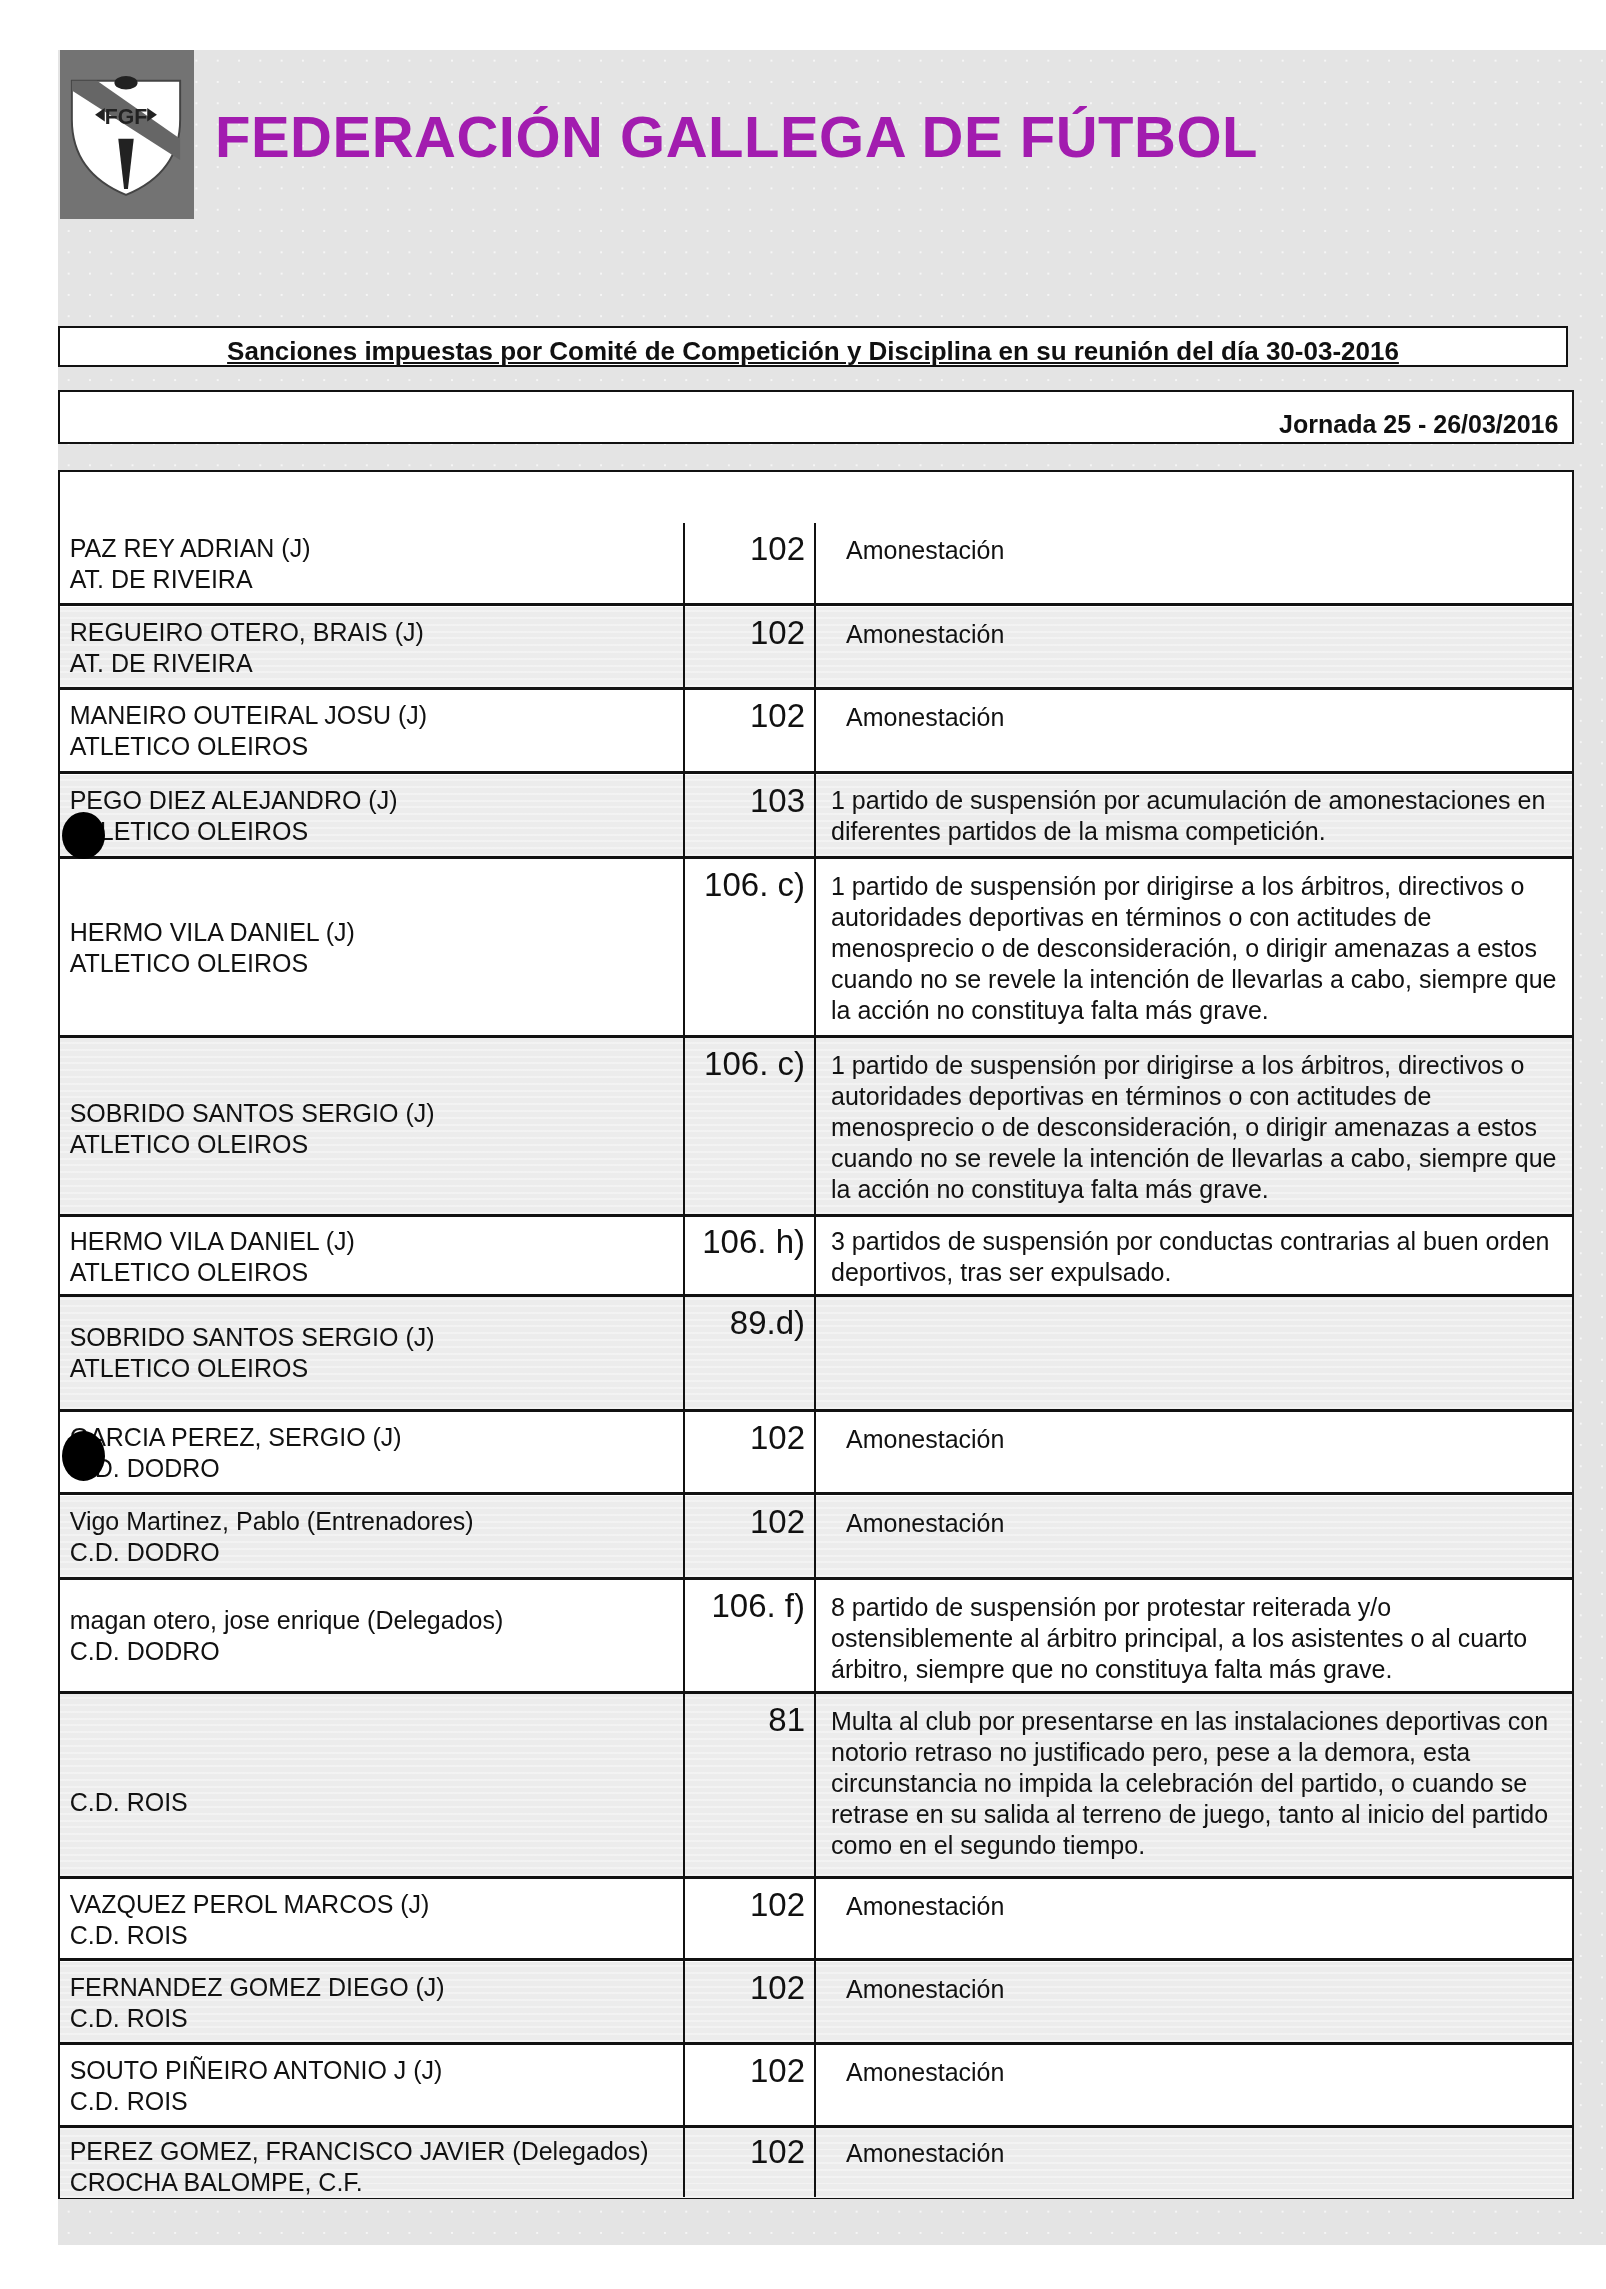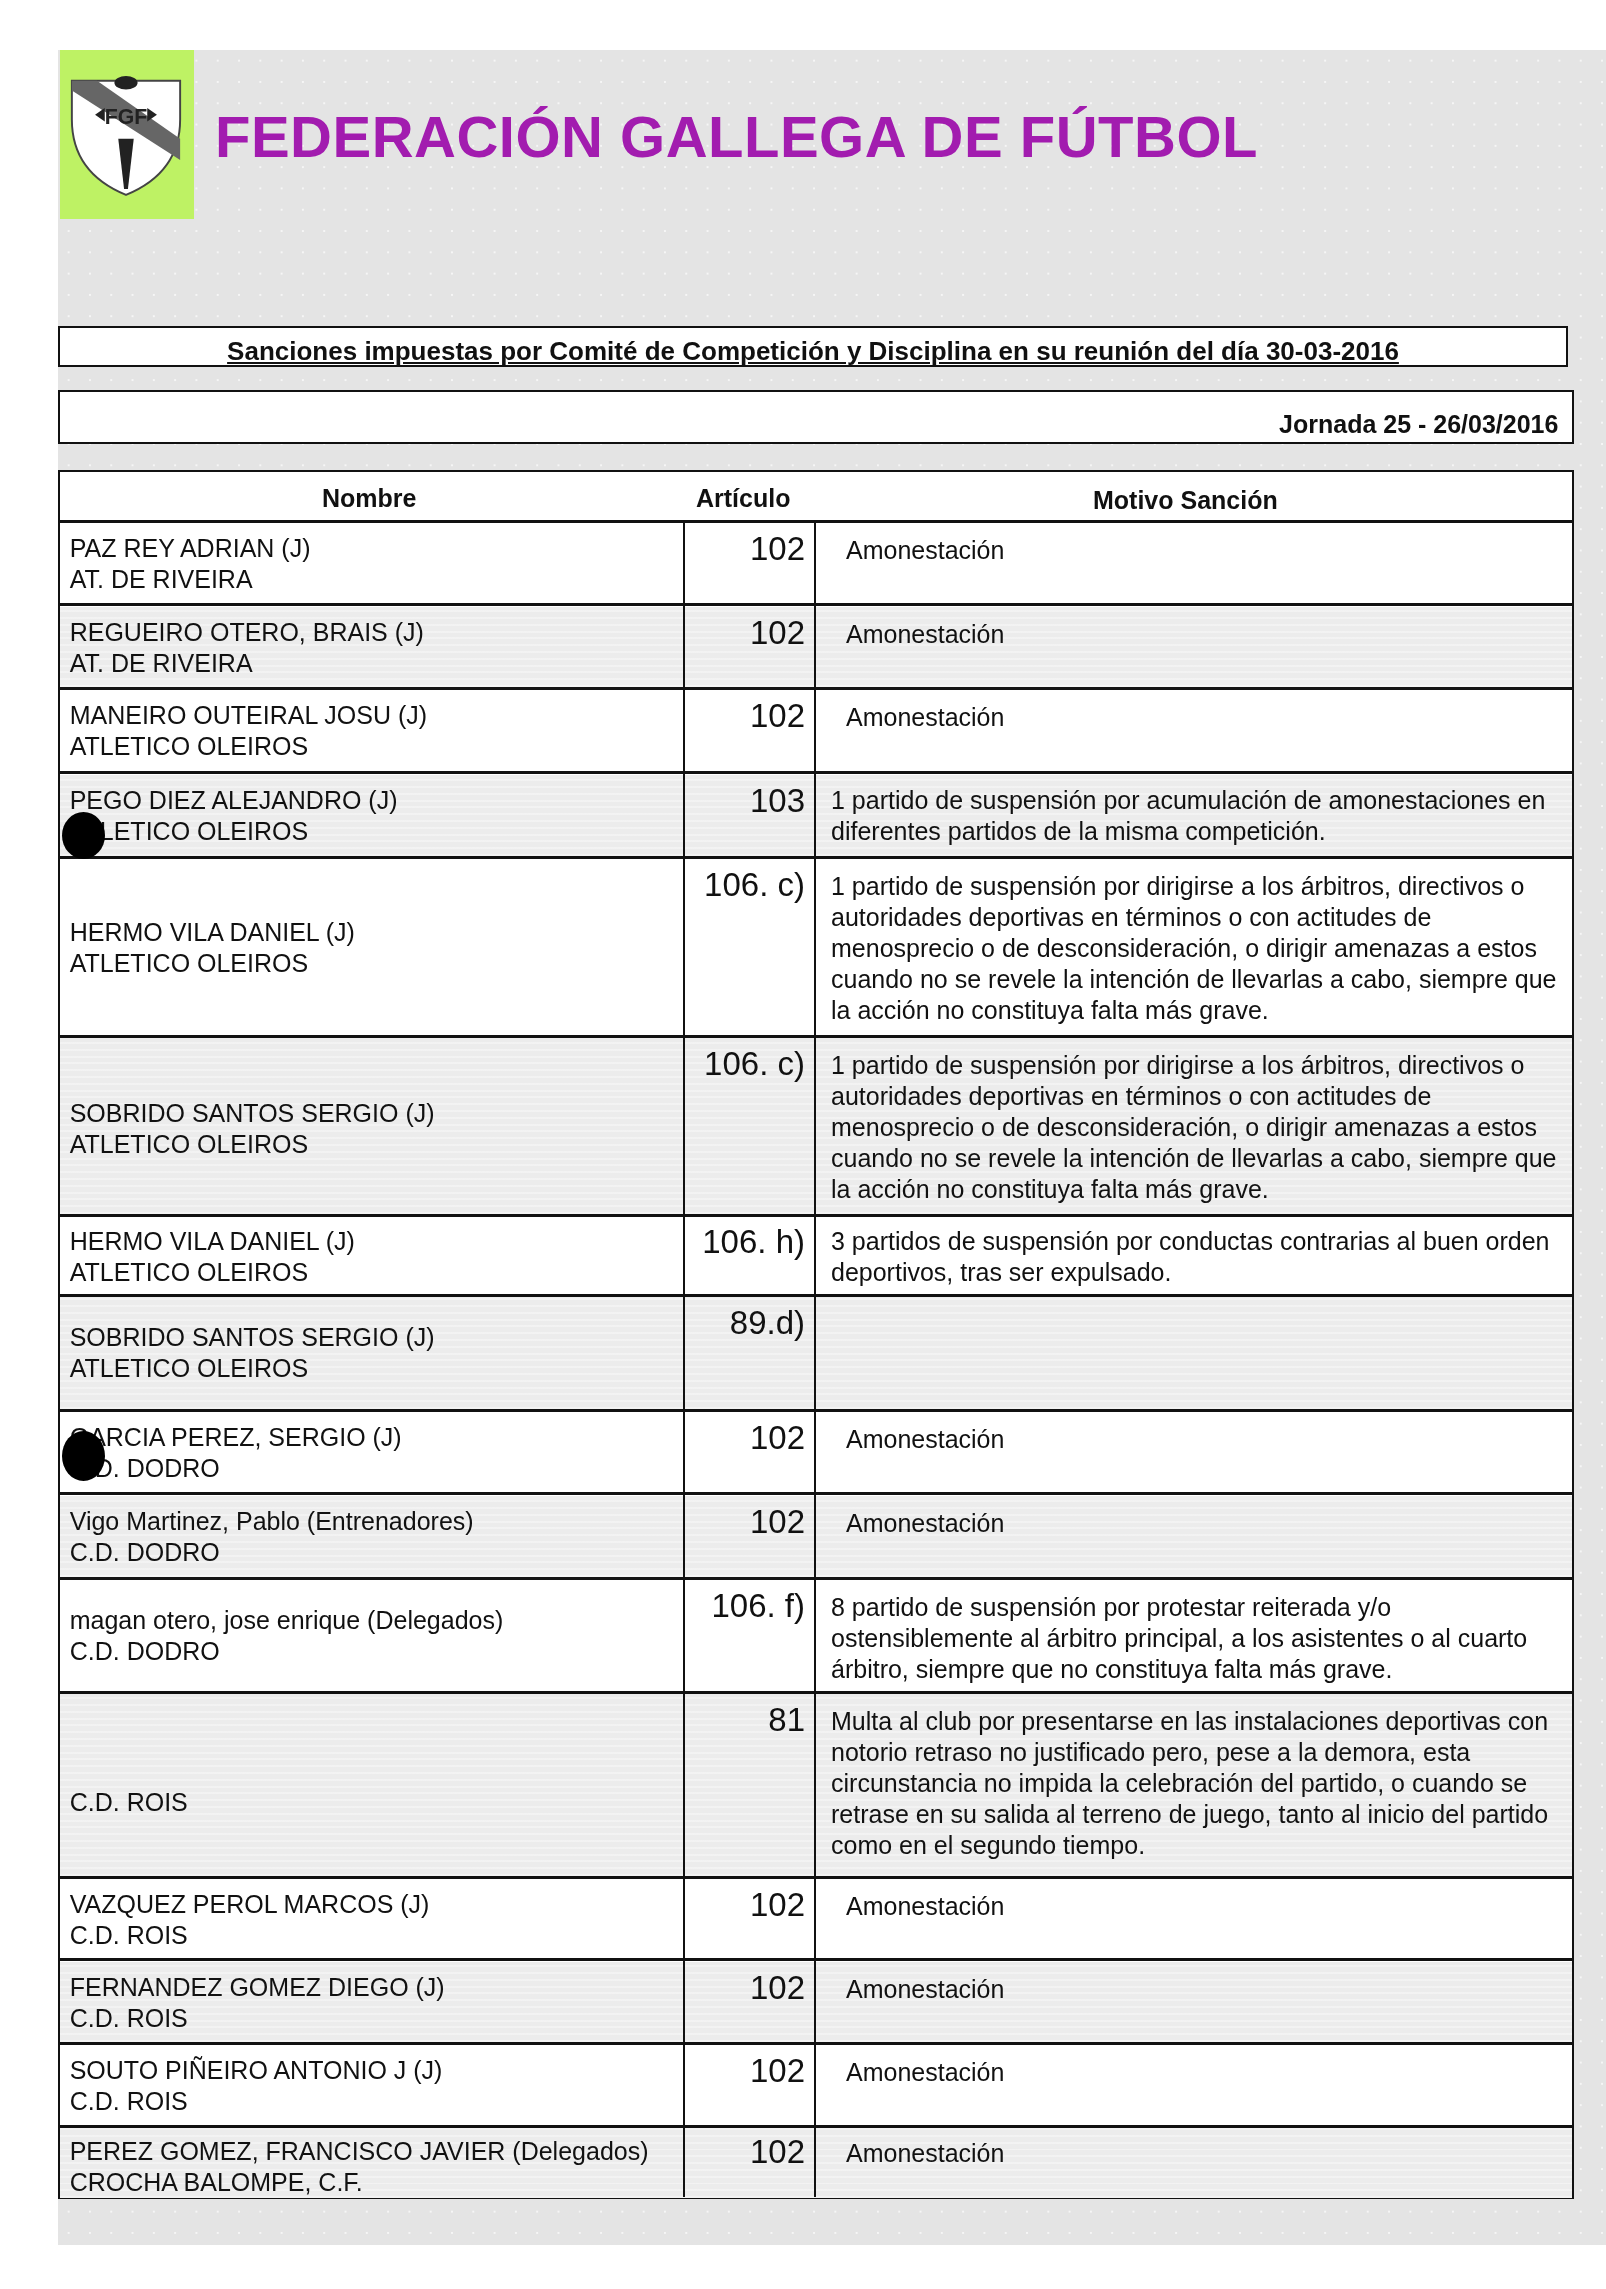--- a/index.html
+++ b/index.html
@@ -8,21 +8,21 @@
     background:#ffffff;
     font-family:"Liberation Sans", sans-serif; color:#111;
   }
   .sheet {
     position:absolute; left:58px; top:50px; width:1555px; height:2195px;
     background-color:#e4e4e4;
     background-image: radial-gradient(#f6f6f6 1px, transparent 1.2px);
     background-size:21.3px 21.3px;
   }
   .logo-box {
-    position:absolute; left:60px; top:50px; width:134px; height:169px; background:#bef264;
+    position:absolute; left:60px; top:50px; width:134px; height:169px; background:#737373;
   }
   .logo-box svg { position:absolute; left:7.8px; top:21.3px; }
   .main-title {
     position:absolute; left:215px; top:103px; font-size:58px; font-weight:bold;
     color:#a21caf; letter-spacing:0.5px; white-space:nowrap;
   }
   .box {
     position:absolute; background:#fff; border:2.9px solid #111; box-sizing:border-box;
   }
   .sanciones {
@@ -73,25 +73,20 @@
 
 <div class="main-title">FEDERACIÓN GALLEGA DE FÚTBOL</div>
 
 <div class="box sanciones">Sanciones impuestas por Comité de Competición y Disciplina en su reunión del día 30-03-2016</div>
 
 <div class="box group-box">
   <span class="right">Jornada 25 - 26/03/2016</span>
 </div>
 
 <div class="table">
-  <div class="thead">
-    <span style="left:262px">Nombre</span>
-    <span style="left:636px">Artículo</span>
-    <span style="left:1033px; top:13.6px">Motivo Sanción</span>
-  </div>
 
   <div class="row" style="top:51px;height:83px">
     <div class="cell-name" style="top:9.7px">
         <div>PAZ REY ADRIAN (J)</div>
         <div>AT. DE RIVEIRA</div>
       </div>
     <div class="cell-art" style="top:9.7px">102</div>
     <div class="cell-mot" style="top:11.6px;left:786px">Amonestación</div>
   </div>
 

